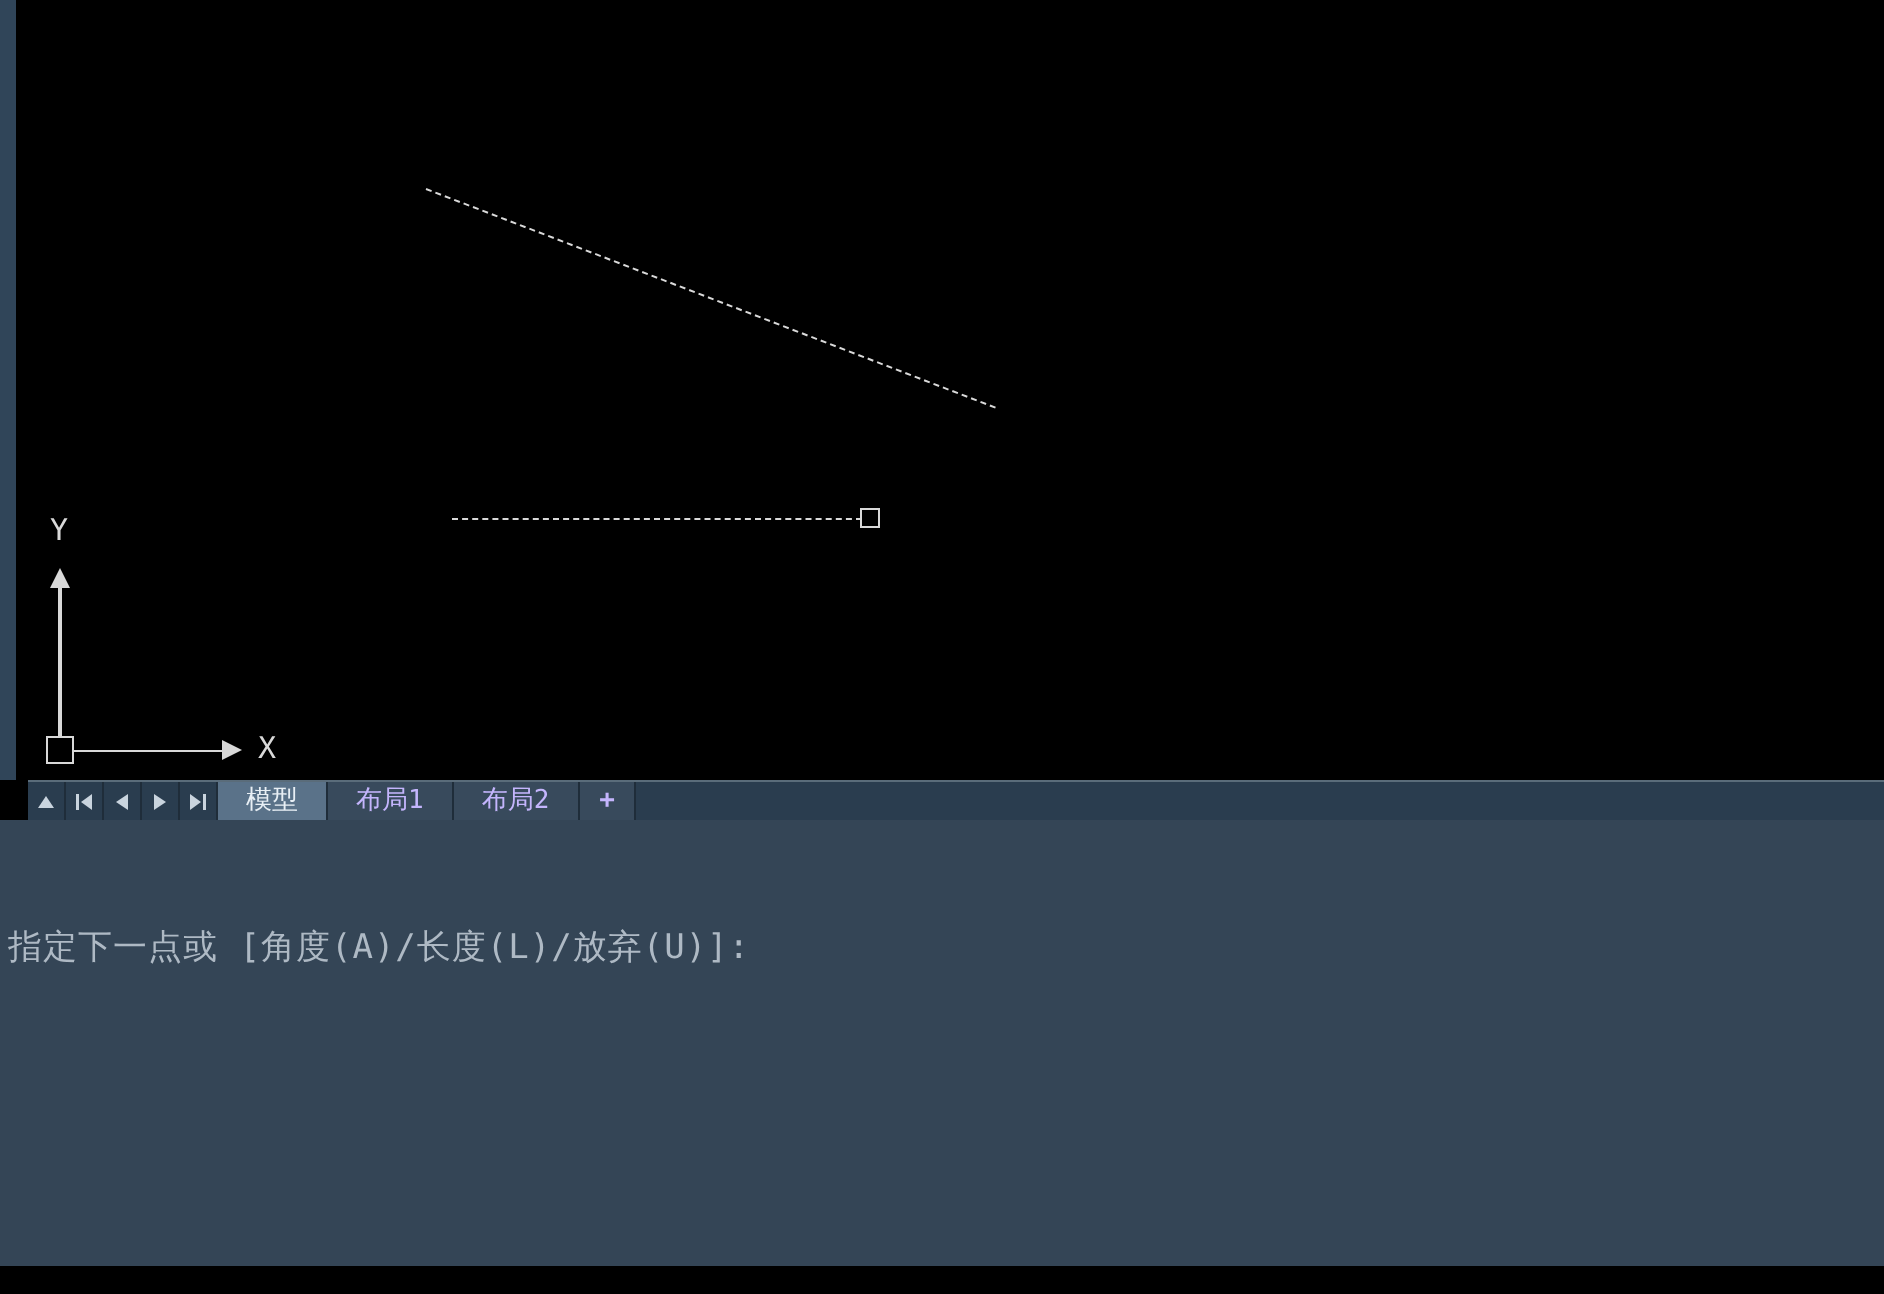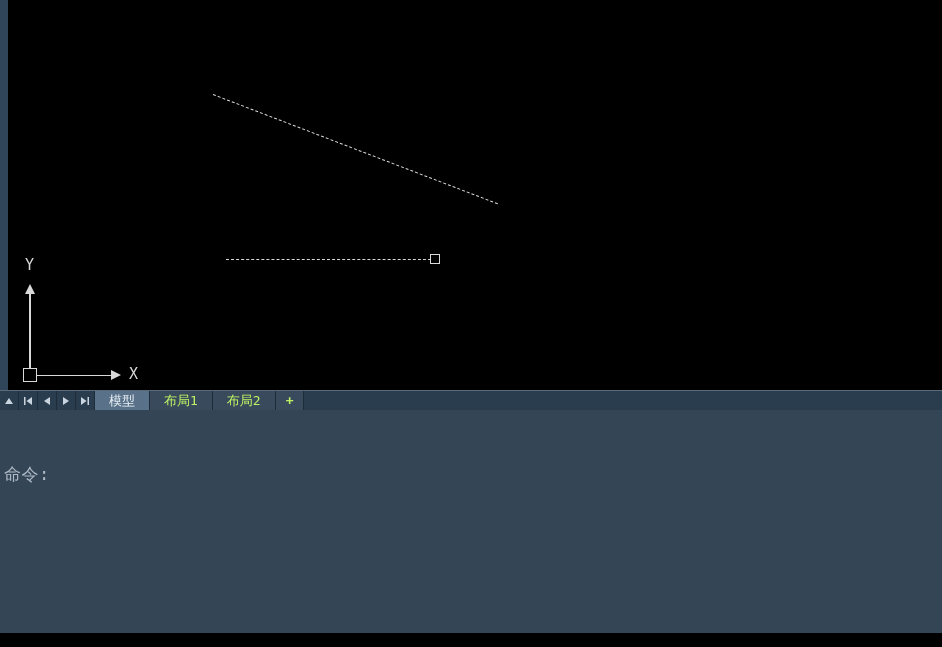--- a/index.html
+++ b/index.html
@@ -82,40 +82,41 @@
   left: 2px; bottom: 108px;
   color: #d9d9d9;
   font-size: 15px;
 }
 .tabbar {
   display: flex;
   align-items: center;
   height: 20px;
   background: #2a3d4f;
   border-top: 1px solid #5a6c7a;
+  margin-left: 14px;
 }
 .navbtn {
   width: 19px;
   height: 19px;
   display: flex;
   align-items: center;
   justify-content: center;
   color: #c9d4de;
   font-size: 11px;
   background: #2a3d4f;
   border-right: 1px solid #1f2d3a;
   cursor: pointer;
 }
 .navbtn svg { display: block; }
 .tab {
   padding: 0 14px;
   height: 19px;
   line-height: 19px;
   font-size: 13px;
-  color: #bef264;
+  color: #c4b5fd;
   border-right: 1px solid #1f2d3a;
   cursor: pointer;
   background: #384a5c;
 }
 .tab.active {
   background: #5a7289;
   color: #e8eff5;
 }
 .tab.add {
   padding: 0 10px;
@@ -186,20 +187,20 @@
       </svg>
   </div>
   <div class="tab active">模型</div>
   <div class="tab">布局1</div>
   <div class="tab">布局2</div>
   <div class="tab add">+</div>
 </div>
 
 <div class="command-panel">
   <div class="cmd-history">
-    <div class="cmd-row">命令:</div>
+    <div class="cmd-row">指定下一点或 [角度(A)/长度(L)/放弃(U)]:</div>
     
     
     
     
   </div>
 
 </div>
 
 </body></html>

